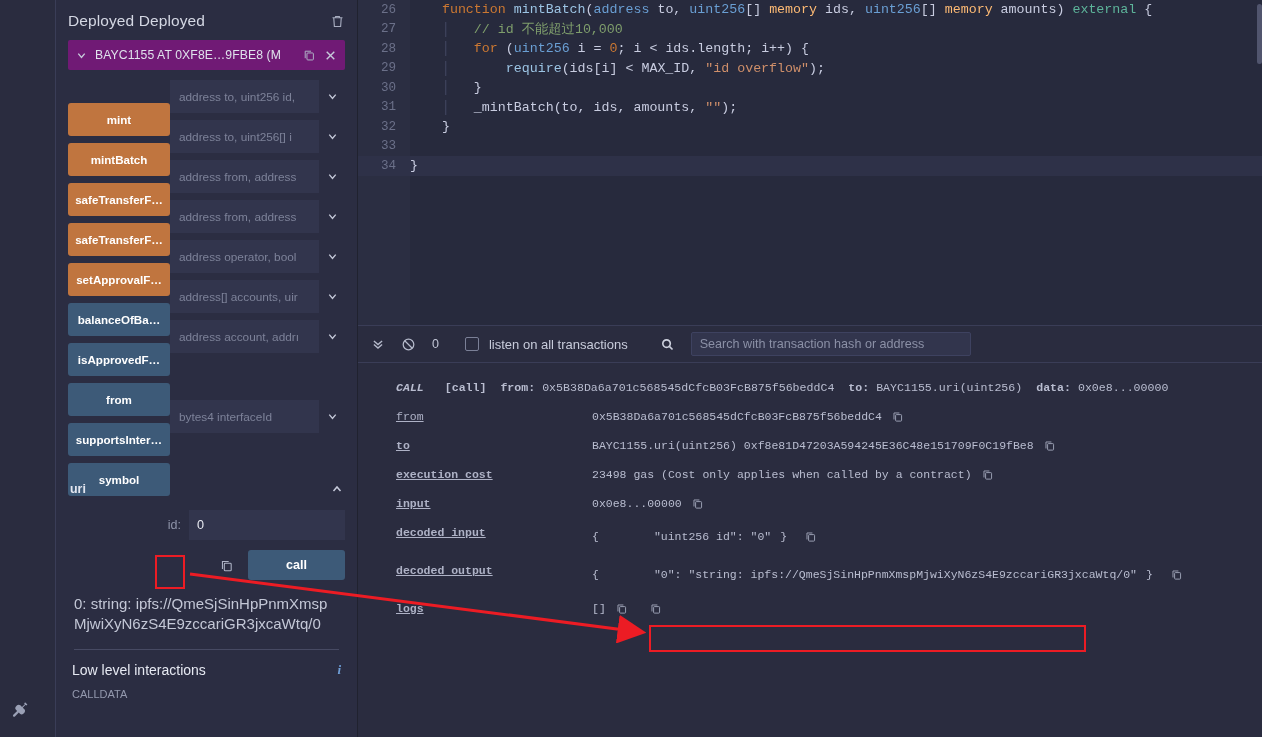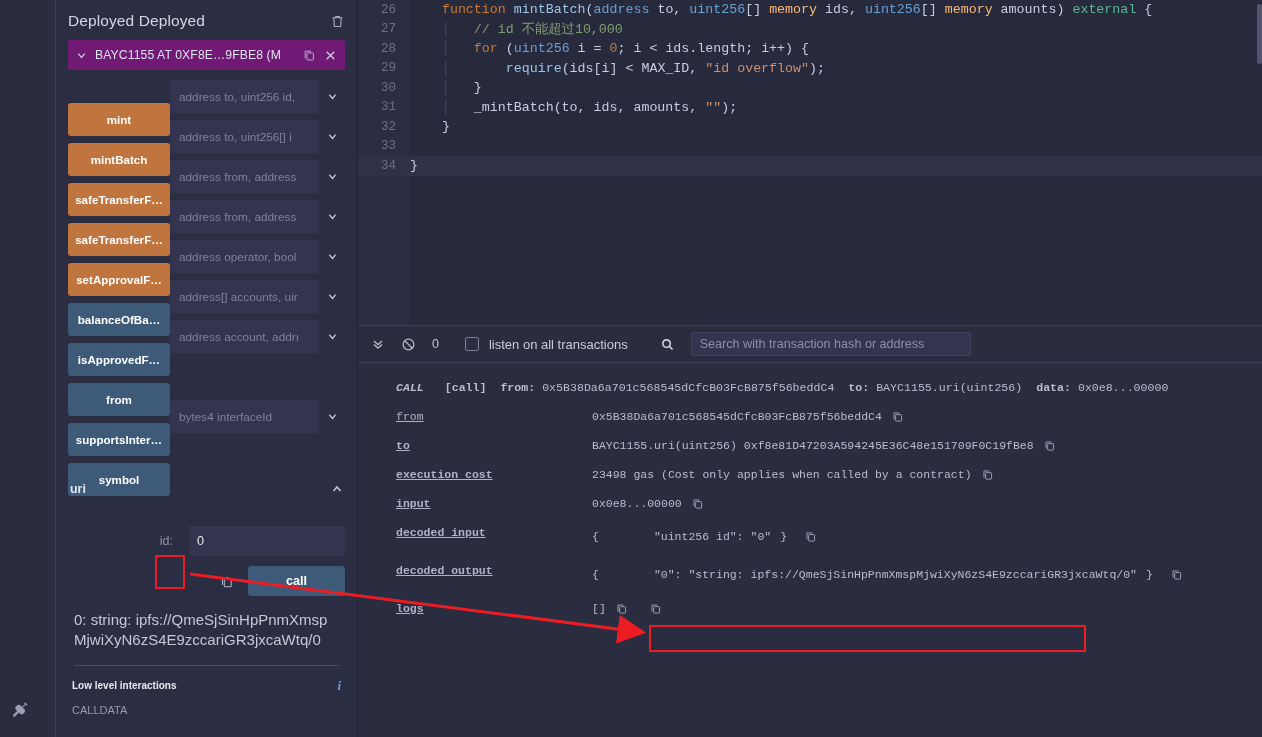--- a/index.html
+++ b/index.html
@@ -103,22 +103,22 @@
 
   
   .uri-head {
     display: flex; align-items: center; justify-content: space-between;
     padding: 2px 2px 0 2px;
     margin-top: 2px;
   }
   .uri-label { font-size: 12.4px; color: #e3e6f0; font-weight: bold; }
   .param-row {
     display: flex; align-items: center; justify-content: flex-end;
-    margin-top: 30px;
-    gap: 8px;
+    margin-top: 14px;
+    gap: 0;
   }
   .param-label { font-size: 12.5px; color: #8f94aa; margin-right: 8px; }
   .param-input {
     background: #32354d; border: none;
     height: 30px;
     width: 156px;
     color: #e8eaf2;
     font-size: 12.6px;
     font-family: "Liberation Sans", sans-serif;
     padding: 0 8px;
@@ -140,21 +140,21 @@
     color: #c3c7d6;
     line-height: 1.35;
     padding: 0 6px;
     word-break: break-all;
   }
   .divider { height: 1px; background: #474a63; margin: 14px 6px 0 6px; }
   .lowlevel {
     display: flex; align-items: center; justify-content: space-between;
     padding: 12px 4px 0 4px;
   }
-  .lowlevel-title { font-size: 10px; color: #e6e9f2; font-weight: bold; }
+  .lowlevel-title { font-size: 14px; color: #e6e9f2; font-weight: normal; }
   .info-icon { color: #6f9fd8; font-size: 13px; font-weight: bold; font-style: italic;
                font-family: "Liberation Serif", serif; }
   .calldata-label { font-size: 11px; color: #9499ae; padding: 10px 4px 0 4px; }
 
   
   .right { flex: 1 1 auto; display: flex; flex-direction: column; height: 737px; min-width: 0; }
 
   
   .editor {
     height: 325px;

